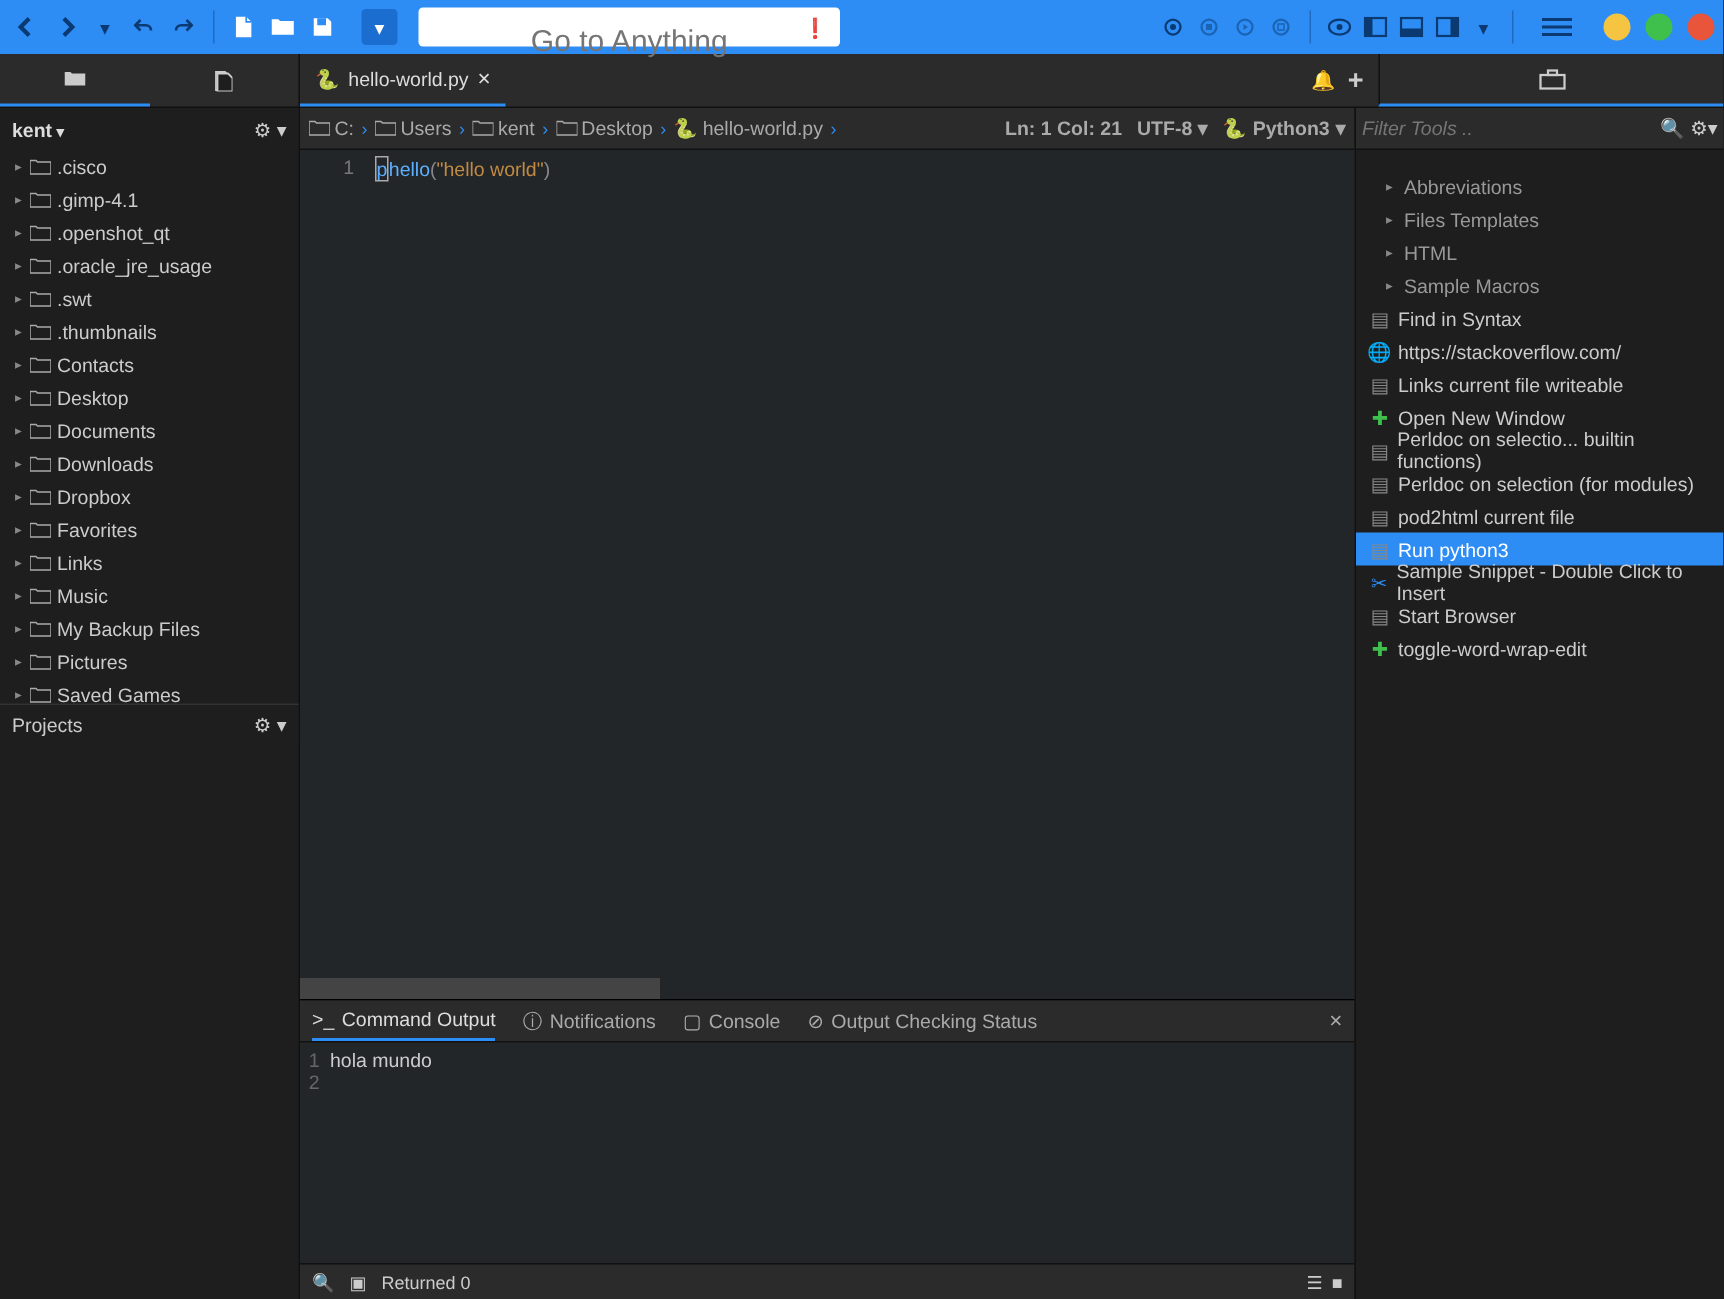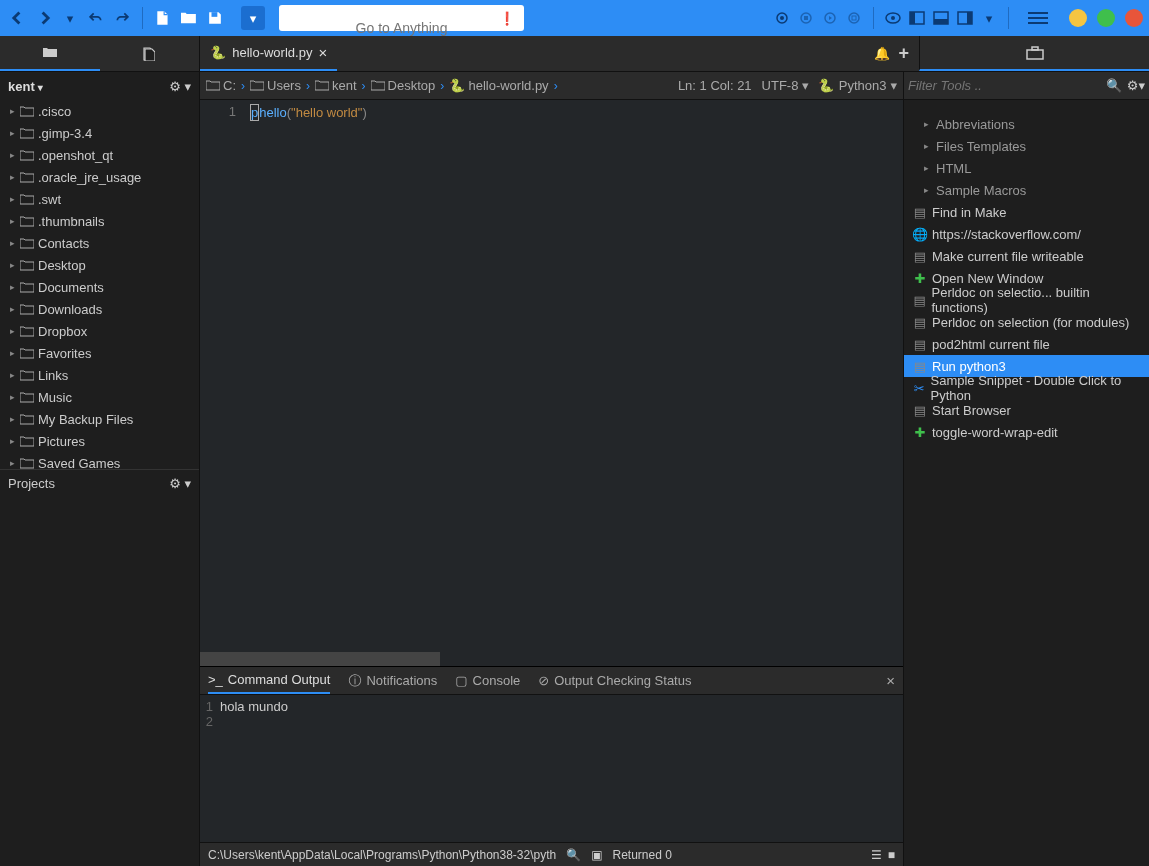--- a/index.html
+++ b/index.html
@@ -6,21 +6,21 @@
 body { background:#1e1e1e; color:#ccc; width:1149px; height:866px; overflow:hidden; font-size:13px; }
 svg { display:block; }
 
 
 .topbar { background:#2d8df5; height:36px; display:flex; align-items:center; padding:0 6px; gap:4px; }
 .tb-group { display:flex; align-items:center; gap:2px; }
 .tb-btn { width:24px; height:24px; display:flex; align-items:center; justify-content:center; border-radius:3px; cursor:pointer; color:#0b3a73; }
 .tb-sep { width:1px; height:22px; background:rgba(11,58,115,.4); margin:0 4px; }
 .tb-dropdown { background:#1b6ed0; width:24px; height:24px; display:flex; align-items:center; justify-content:center; border-radius:3px; color:#fff; margin-left:10px; }
 .search-box { flex:1; max-width:380px; margin:0 10px; height:26px; background:#fff; border-radius:3px; display:flex; align-items:center; padding:0 8px; position:relative; }
-.search-box input { flex:1; border:none; outline:none; text-align:center; font-size:14px; color:#333; background:transparent;margin-top:20px; }
+.search-box input { flex:1; border:none; outline:none; text-align:center; font-size:20px; color:#333; background:transparent;margin-top:20px; }
 .spacer { flex:1; }
 .tb-right-btn { width:22px; height:22px; display:flex; align-items:center; justify-content:center; border-radius:3px; color:#0b3a73; }
 .win-btn { width:18px; height:18px; border-radius:50%; margin-left:6px; }
 .hamburger { width:30px; height:24px; display:flex; flex-direction:column; justify-content:center; gap:3px; padding:0 5px; margin:0 6px; }
 .hamburger div { height:2px; background:#0b3a73; }
 
 
 .panel-tabs { background:#2b2b2b; height:36px; display:flex; align-items:stretch; border-bottom:1px solid #111; }
 .side-tab-strip { width:200px; display:flex; border-right:1px solid #111; }
 .side-tab { flex:1; display:flex; align-items:center; justify-content:center; color:#ccc; cursor:pointer; }
@@ -46,21 +46,21 @@
 .tree-item .tw { width:10px; font-size:9px; color:#888; }
 .tree-item .ico { margin-right:4px; color:#aaa; }
 .projects-header { height:28px; display:flex; align-items:center; justify-content:space-between; padding:0 8px; background:#1e1e1e; border-top:1px solid #333; }
 
 
 .center { flex:1; display:flex; flex-direction:column; background:#232629; }
 .breadcrumb-bar { height:28px; background:#2b2b2b; display:flex; align-items:center; padding:0 6px; color:#aaa; font-size:13px; justify-content:space-between; border-bottom:1px solid #111; }
 .crumbs { display:flex; align-items:center; gap:2px; }
 .crumb { display:flex; align-items:center; gap:3px; cursor:pointer; }
 .crumb-sep { color:#2d8df5; margin:0 3px; }
-.status-right { display:flex; align-items:center; gap:10px; }
+.status-right { display:flex; align-items:center; gap:10px;font-weight:bold; }
 .lang-badge { display:flex; align-items:center; gap:4px; }
 .editor-area { flex:1; display:flex; overflow:hidden; background:#232629; position:relative; }
 .gutter { width:44px; background:#232629; color:#777; text-align:right; padding:4px 8px 0 0; font-family:Consolas,monospace; font-size:13px; }
 .code { flex:1; padding:4px 0 0 6px; font-family:Consolas,monospace; font-size:13px; color:#ccc; white-space:pre; }
 .code .kw { color:#5bb0ff; }
 .code .fn { color:#888; }
 .code .str { color:#c18a42; }
 .code .cursor-box { border:1px solid #aaa; display:inline-block; } 
 .hscroll { position:absolute; bottom:0; left:0; width:240px; height:14px; background:#444; }
 
@@ -259,21 +259,21 @@
           </span>
           <span>.cisco</span>
         </div>
         <div class="tree-item">
           <span class="tw">▸</span>
           <span class="ico">
             <svg class="folder-svg" viewBox="0 0 14 11">
               <path d="M0 1h4l1 1h9v8H0z" fill="none" stroke="#aaa" stroke-width="1"></path>
             </svg>
           </span>
-          <span>.gimp-3.4</span>
+          <span>.gimp-4.1</span>
         </div>
         <div class="tree-item">
           <span class="tw">▸</span>
           <span class="ico">
             <svg class="folder-svg" viewBox="0 0 14 11">
               <path d="M0 1h4l1 1h9v8H0z" fill="none" stroke="#aaa" stroke-width="1"></path>
             </svg>
           </span>
           <span>.openshot_qt</span>
         </div>
@@ -476,21 +476,20 @@
       <div class="output-body">
         <div class="output-gutter">
             <div>1</div>
             <div>2</div>
           </div>
         <div class="output-text">
             <div>hola mundo</div>
           </div>
       </div>
       <div class="bottom-status">
-        <span>C:\Users\kent\AppData\Local\Programs\Python\Python38-32\pyth</span>
         <span>🔍</span>
         <span>▣</span>
         <span>Returned 0</span>
         <div class="right">
           <span>☰</span>
           <span>■</span>
         </div>
       </div>
     </div>
   </div>
@@ -513,29 +512,29 @@
         <div class="tool-item group">
           <span class="twisty">▸</span>
           <span>HTML</span>
         </div>
         <div class="tool-item group">
           <span class="twisty">▸</span>
           <span>Sample Macros</span>
         </div>
         <div class="tool-item">
           <span class="tico" style="color:#888">▤</span>
-          <span>Find in Make</span>
+          <span>Find in Syntax</span>
         </div>
         <div class="tool-item">
           <span class="tico" style="color:#2d8df5">🌐</span>
           <span>https://stackoverflow.com/</span>
         </div>
         <div class="tool-item">
           <span class="tico" style="color:#888">▤</span>
-          <span>Make current file writeable</span>
+          <span>Links current file writeable</span>
         </div>
         <div class="tool-item">
           <span class="tico" style="color:#3fbf4c">✚</span>
           <span>Open New Window</span>
         </div>
         <div class="tool-item">
           <span class="tico" style="color:#888">▤</span>
           <span>Perldoc on selectio... builtin functions)</span>
         </div>
         <div class="tool-item">
@@ -545,21 +544,21 @@
         <div class="tool-item">
           <span class="tico" style="color:#888">▤</span>
           <span>pod2html current file</span>
         </div>
         <div class="tool-item selected">
           <span class="tico" style="color:#888">▤</span>
           <span>Run python3</span>
         </div>
         <div class="tool-item">
           <span class="tico" style="color:#2d8df5">✂</span>
-          <span>Sample Snippet - Double Click to Python</span>
+          <span>Sample Snippet - Double Click to Insert</span>
         </div>
         <div class="tool-item">
           <span class="tico" style="color:#888">▤</span>
           <span>Start Browser</span>
         </div>
         <div class="tool-item">
           <span class="tico" style="color:#3fbf4c">✚</span>
           <span>toggle-word-wrap-edit</span>
         </div>
       </div>

